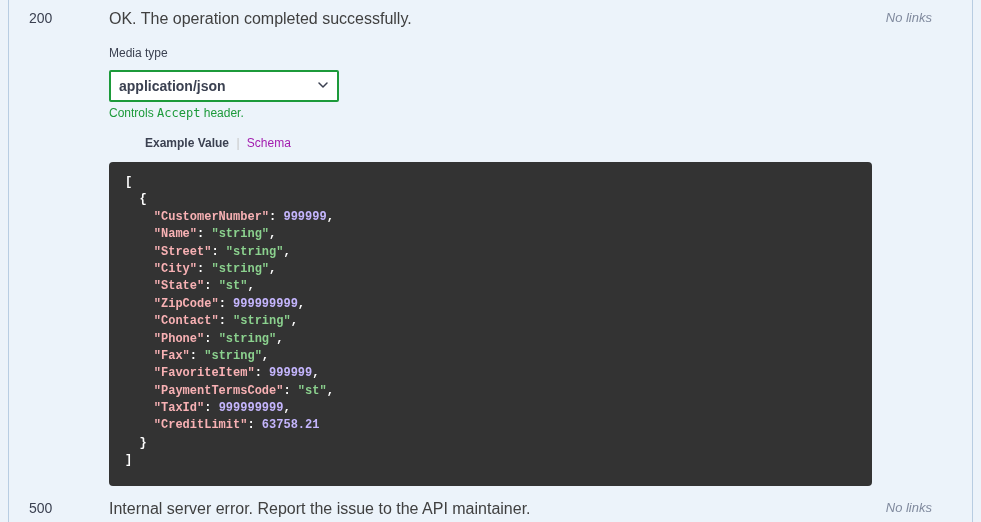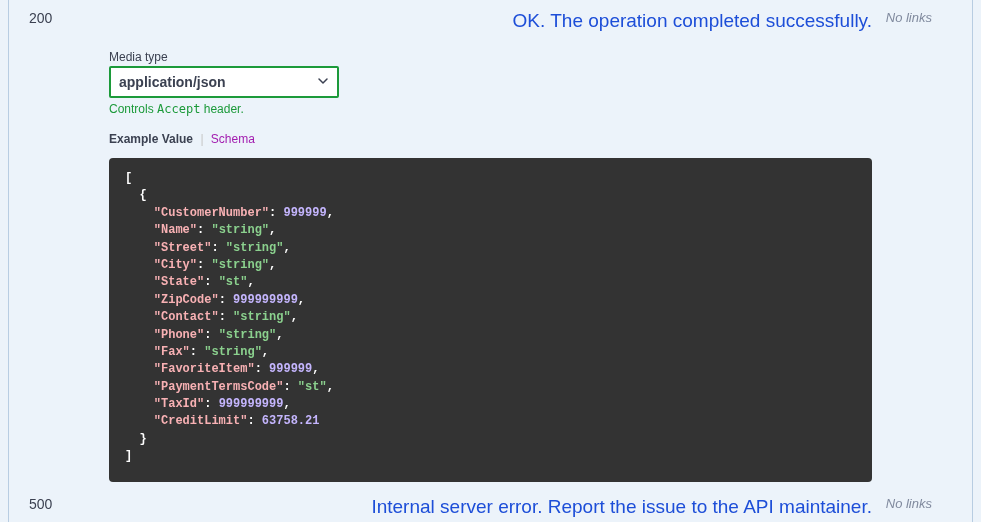--- a/index.html
+++ b/index.html
@@ -39,29 +39,28 @@
     right: 40px;
     font-style: italic;
     color: #808a9e;
     font-size: 13px;
     text-align: right;
   }
   .row-wrap {
     position: relative;
   }
   .desc-text {
-    color: #1d4ed8;
-    font-size: 19px;
+    color: #404040;
+    font-size: 16px;
     margin-bottom: 18px;
-    text-align: right;
   }
   .mt-label {
     font-size: 12px;
     color: #3b4151;
-    margin-bottom: 2px;
+    margin-bottom: 10px;
   }
   .select-wrap {
     position: relative;
     width: 230px;
   }
   .mt-select {
     width: 230px;
     border: 2px solid #1c9a3a;
     background: #fff;
     font-weight: 700;
@@ -88,21 +87,21 @@
   .hint .mono { font-family: Consolas, Menlo, monospace; }
   .tabs {
     margin-top: 16px;
     font-size: 12px;
     color: #3b4151;
   }
   .tab {
     cursor: pointer;
     padding-bottom: 2px;
   }
-  .tab.active { font-weight: 700; color: #3b4151; }
+  .tab.active { font-weight: 700; color: #3b4151; margin-left: 36px; }
   .tab.inactive { color: #a21caf; }
   .tab-sep { color: #c7c7c7; margin: 0 4px; }
   .code-block {
     margin-top: 12px;
     background: #333333;
     color: #ffffff;
     border-radius: 4px;
     padding: 12px 16px 16px 16px;
     font-family: Consolas, Menlo, "Courier New", monospace;
     font-size: 12px;

